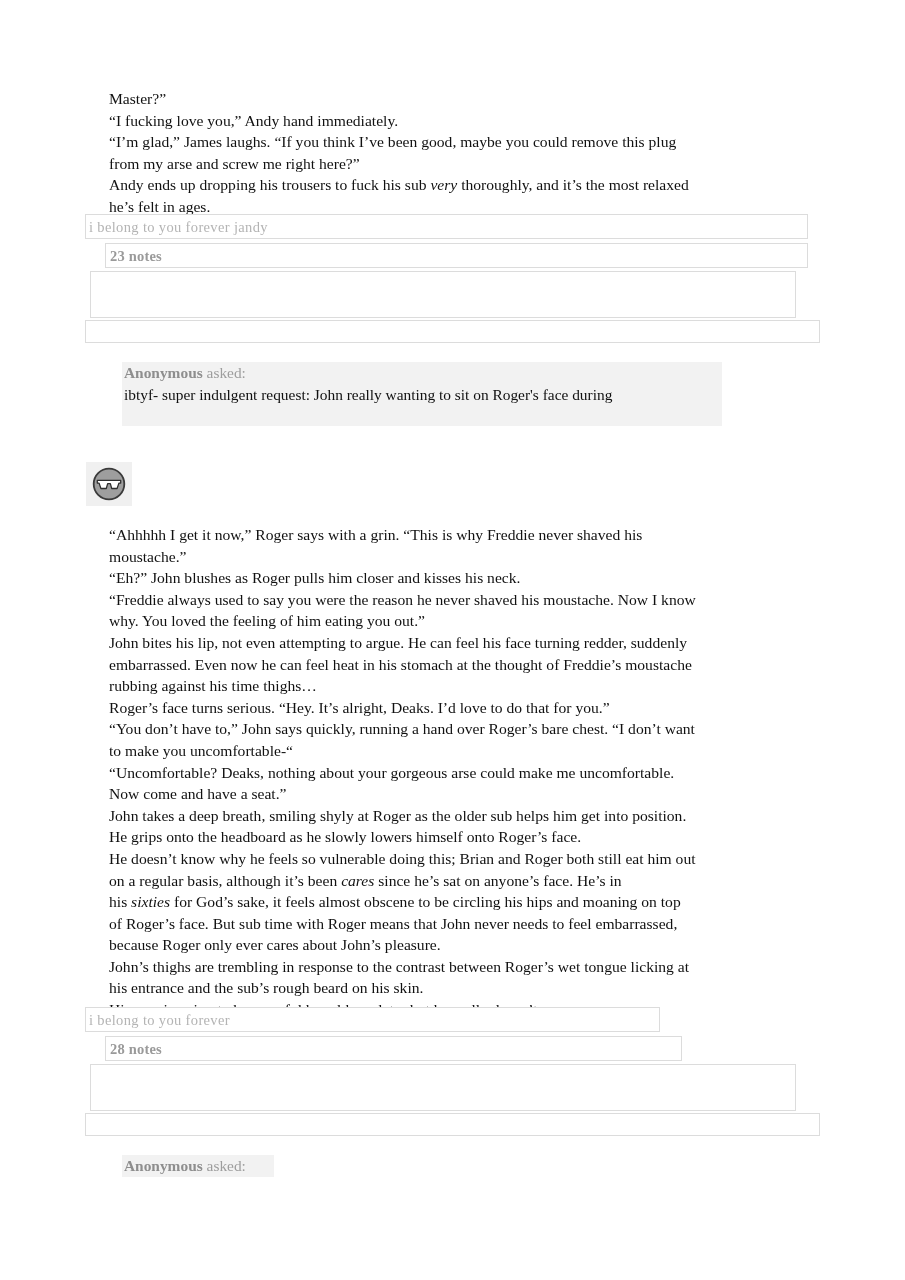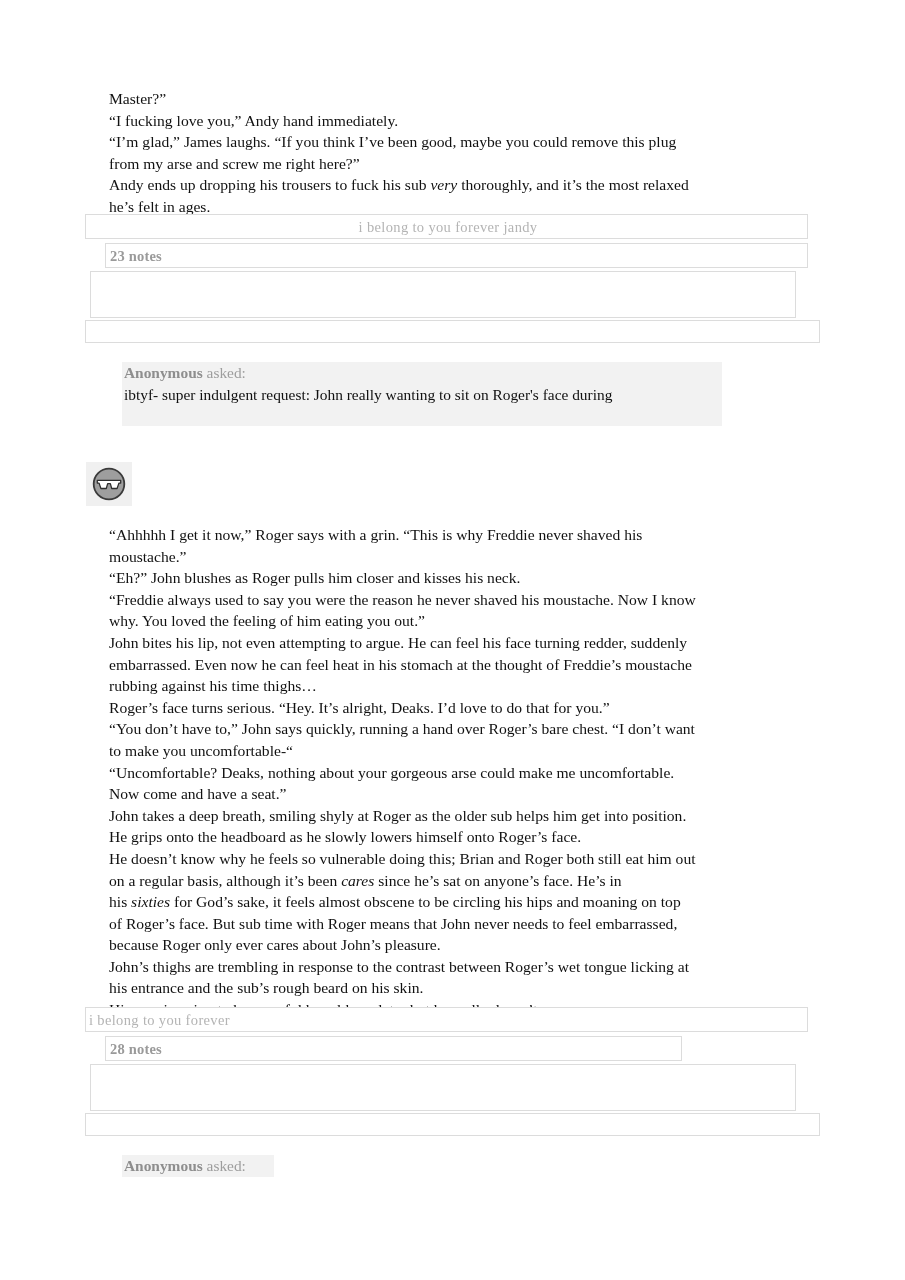--- a/index.html
+++ b/index.html
@@ -87,21 +87,21 @@
 
   <div class="prose" id="post1-prose" style="top:88px;">
       <span class="ln">Master?”</span>
       <span class="ln">“I fucking love you,” Andy hand immediately.</span>
       <span class="ln">“I’m glad,” James laughs. “If you think I’ve been good, maybe you could remove this plug</span>
       <span class="ln">from my arse and screw me right here?”</span>
       <span class="ln">Andy ends up dropping his trousers to fuck his sub <i>very</i> thoroughly, and it’s the most relaxed</span>
       <span class="ln">he’s felt in ages.</span>
     </div>
 
-  <div class="box" style="left:85px; top:214px; width:723px; height:25px;text-align:center;">
+  <div class="box" style="left:85px; top:214px; width:723px; height:25px;">
     <div class="box-title">i belong to you forever jandy</div>
   </div>
 
   <div class="box" style="left:105px; top:243px; width:703px; height:25px;">
     <div class="box-notes">23 notes</div>
   </div>
 
   <div class="box" style="left:90px; top:271px; width:706px; height:47px;"></div>
 
   <div class="box" style="left:85px; top:320px; width:735px; height:23px;"></div>
@@ -142,21 +142,21 @@
       <span class="ln">He doesn’t know why he feels so vulnerable doing this; Brian and Roger both still eat him out</span>
       <span class="ln">on a regular basis, although it’s been <i>cares</i> since he’s sat on anyone’s face. He’s in</span>
       <span class="ln">his <i>sixties</i> for God’s sake, it feels almost obscene to be circling his hips and moaning on top</span>
       <span class="ln">of Roger’s face. But sub time with Roger means that John never needs to feel embarrassed,</span>
       <span class="ln">because Roger only ever cares about John’s pleasure.</span>
       <span class="ln">John’s thighs are trembling in response to the contrast between Roger’s wet tongue licking at</span>
       <span class="ln">his entrance and the sub’s rough beard on his skin.</span>
       <span class="ln">His arse is going to have awful beard-burn later but he really doesn’t care.</span>
     </div>
 
-  <div class="box" style="left:85px; top:1007px; width:723px; height:25px;">
+  <div class="box" style="left:85px; top:1007px; width:575px; height:25px;">
     <div class="box-title">i belong to you forever</div>
   </div>
 
   <div class="box" style="left:105px; top:1036px; width:577px; height:25px;">
     <div class="box-notes">28 notes</div>
   </div>
 
   <div class="box" style="left:90px; top:1064px; width:706px; height:47px;"></div>
 
   <div class="box" style="left:85px; top:1113px; width:735px; height:23px;"></div>

